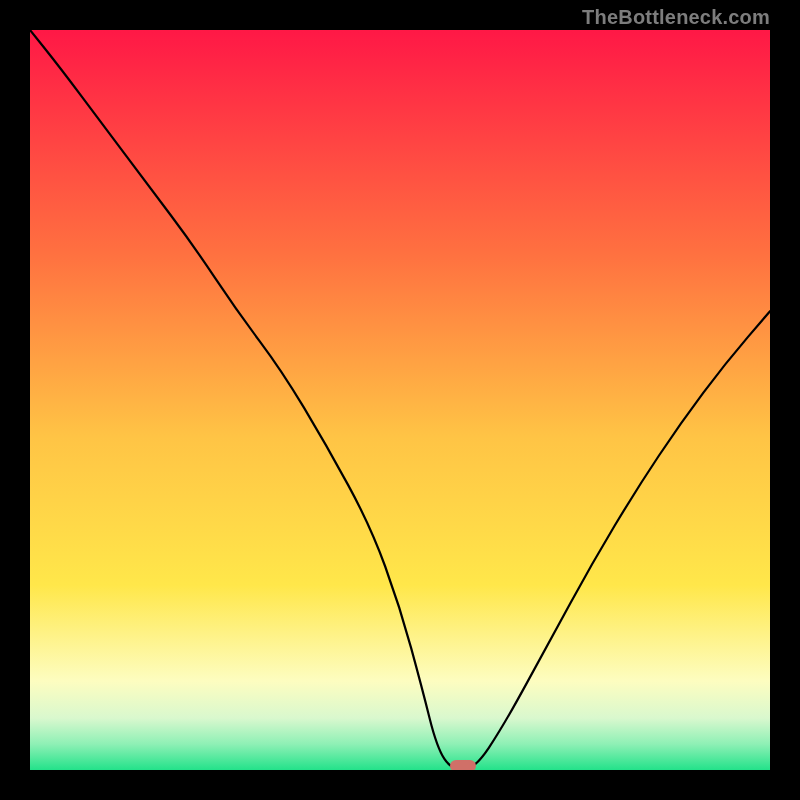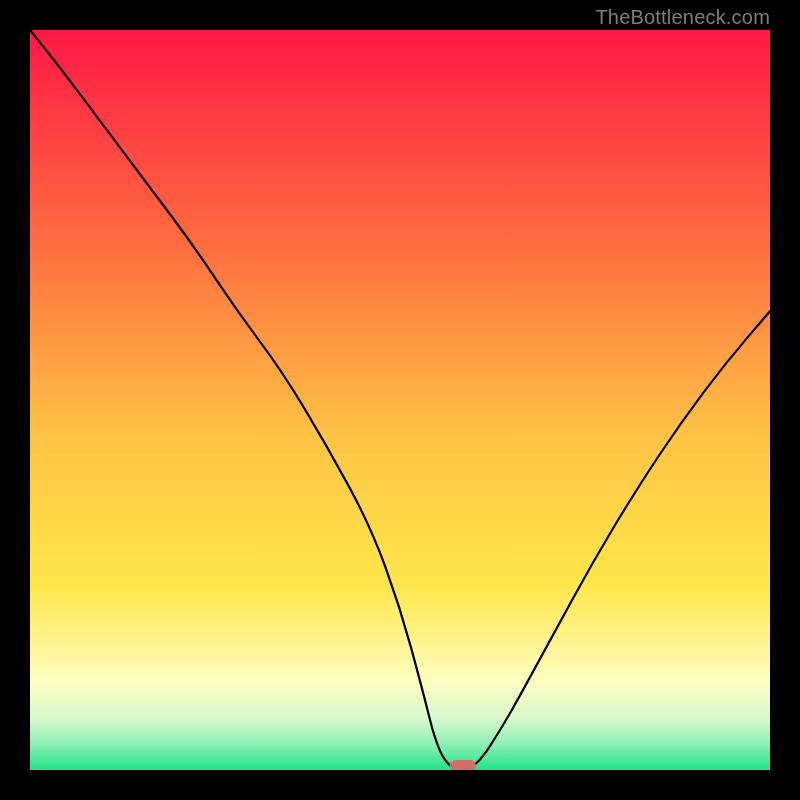--- a/index.html
+++ b/index.html
@@ -33,20 +33,21 @@
     
   }
   .watermark {
     position: absolute;
     top: 6px;
     right: 30px;
     font-family: Arial, Helvetica, sans-serif;
     font-size: 20px;
     color: #7d7d7d;
     letter-spacing: 0.2px;
+    font-weight: bold;
   }
   svg.curve {
     position: absolute;
     inset: 0;
   }
   .notch-marker {
     position: absolute;
     width: 26px;
     height: 12px;
     border-radius: 6px;

